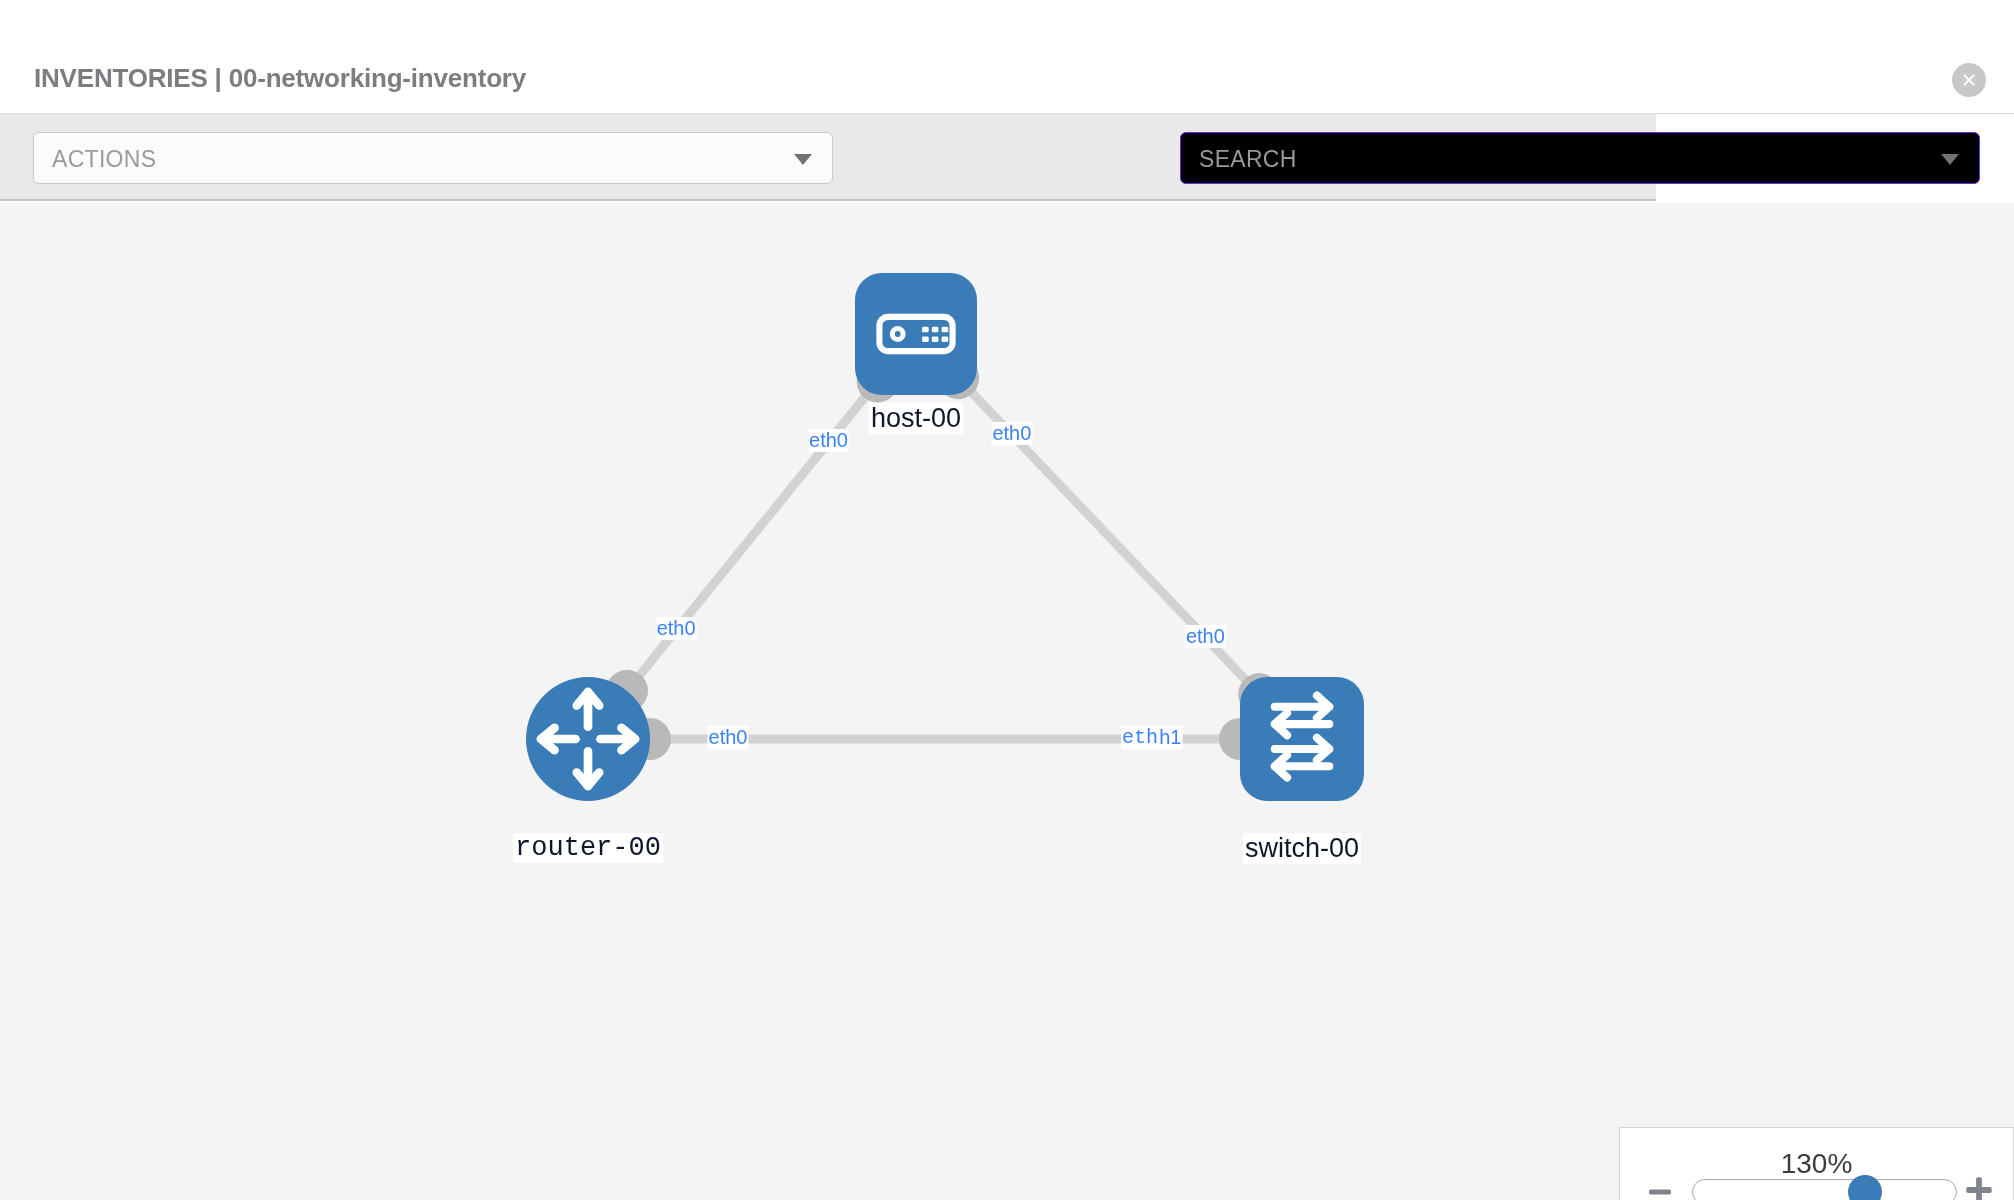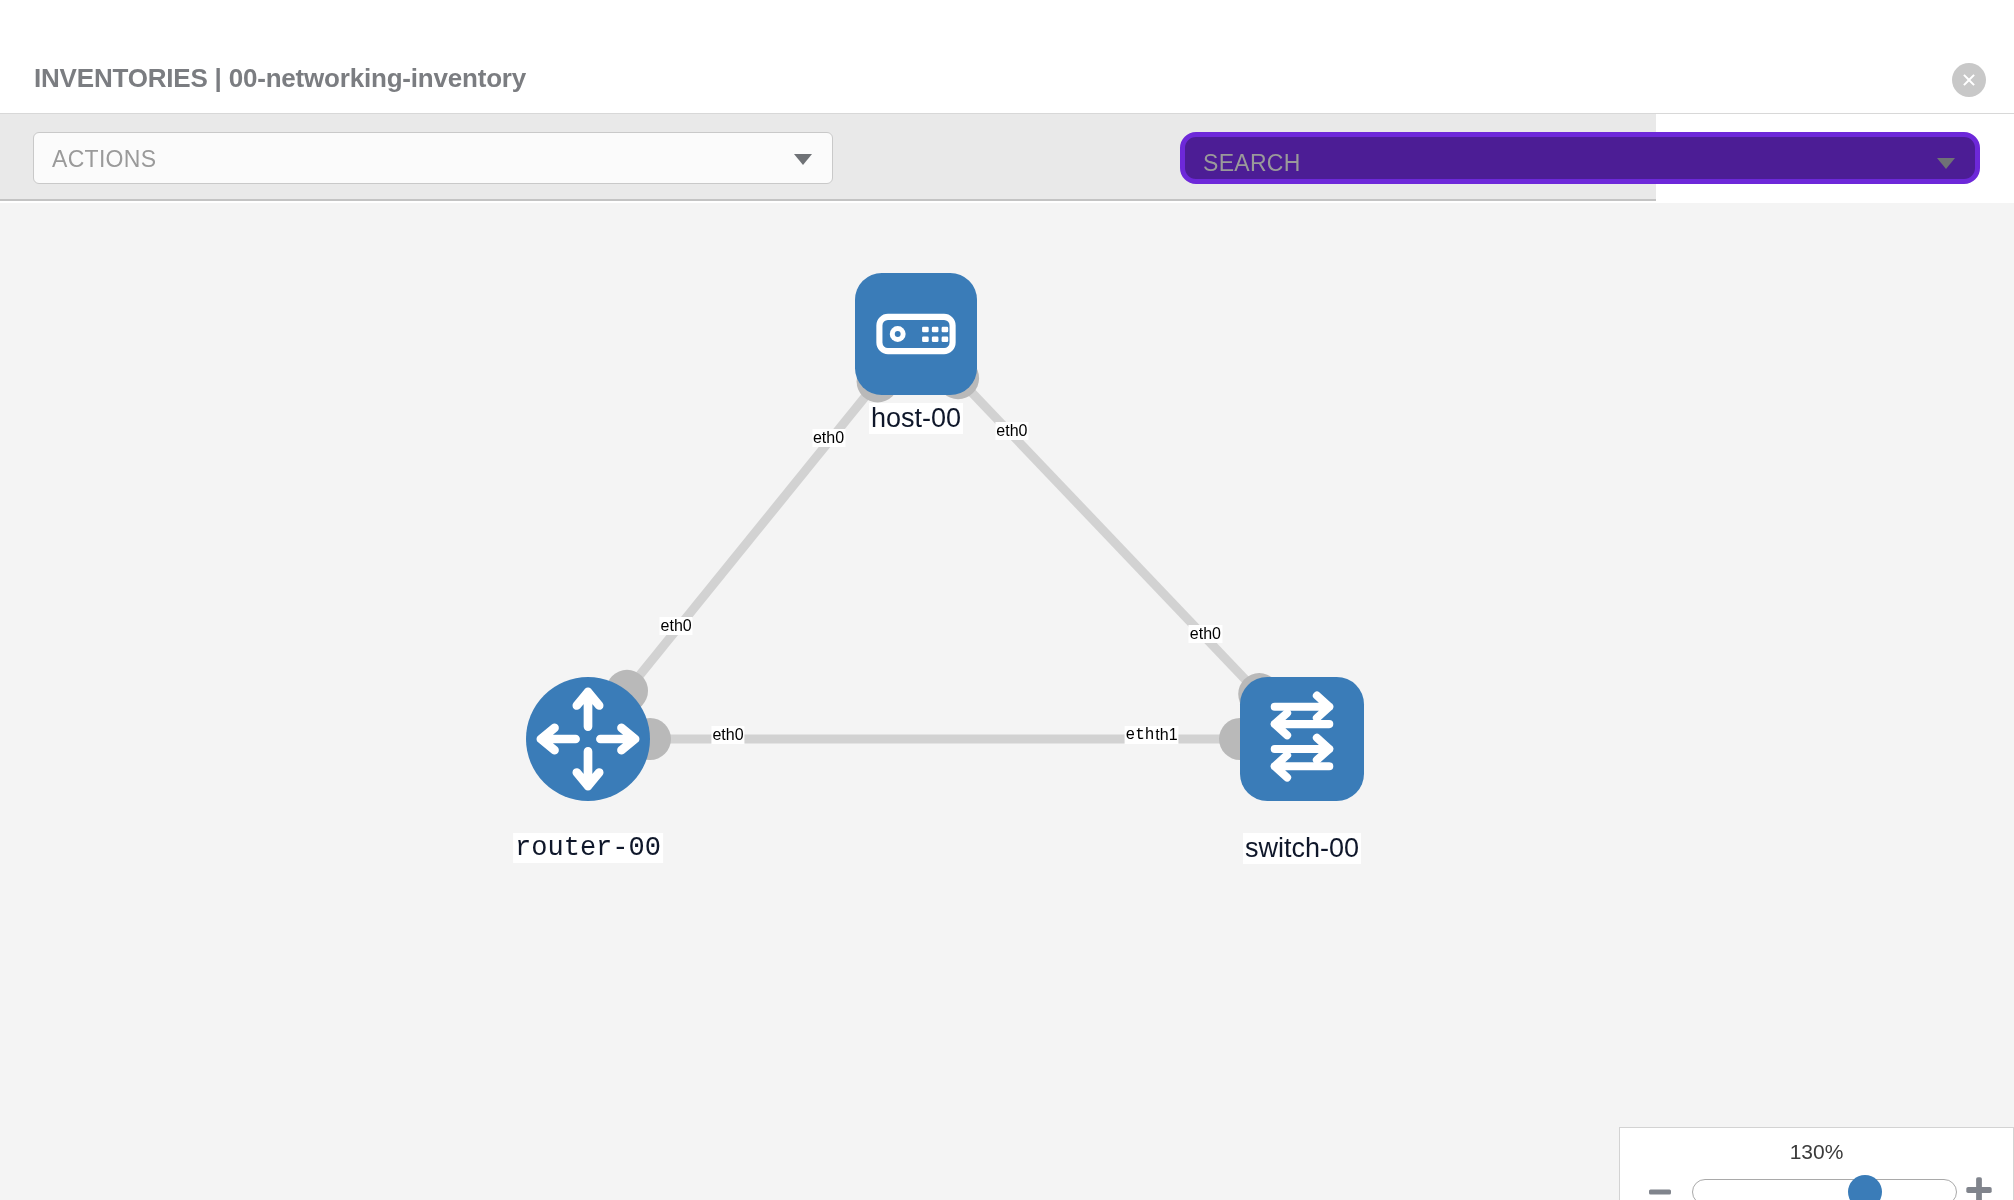--- a/index.html
+++ b/index.html
@@ -65,23 +65,23 @@
     width: 44px; height: 44px;
     display: flex; align-items: center; justify-content: center;
     cursor: pointer;
   }
   #wrench-btn { left: 1040px; }
   #key-btn    { left: 1110px; }
 
   .search-select {
     position: absolute; left: 1180px; top: 18px;
     width: 800px; height: 52px;
-    background: #4c1d95;
-    border: 5px solid #6d28d9;
-    border-radius: 16px;
+    background: #000000;
+    border: 1px solid #6d28d9;
+    border-radius: 6px;
   }
   .search-select .sel-label {
     position: absolute; left: 18px; top: 13px;
     font-size: 23px; color: #9a9a9a;
     letter-spacing: 0.3px;
   }
 
   
   .canvas {
     position: absolute; left: 0; top: 158px;
@@ -95,38 +95,38 @@
   .node-label {
     position: absolute;
     font-size: 27px; color: #0f172a;
     background: #ffffff;
     white-space: nowrap;
     padding: 0 2px;
     transform: translateX(-50%);
   }
   .edge-label {
     position: absolute;
-    font-size: 16px; color: #000000;
+    font-size: 20px; color: #3b82f6;
     background: #ffffff;
     white-space: nowrap;
     padding: 0 1px;
     transform: translateX(-50%);
   }
 
   
   .zoom-panel {
     position: absolute; left: 1619px; top: 1082px;
     width: 395px; height: 118px;
     background: #ffffff;
     border: 1px solid #d3d3d3;
   }
   .zoom-value {
-    position: absolute; left: 0; top: 12px; width: 100%;
+    position: absolute; left: 0; top: 20px; width: 100%;
     text-align: center;
-    font-size: 21px; color: #3b3b3b;
+    font-size: 28px; color: #3b3b3b;
   }
   .zoom-minus {
     position: absolute; left: 26px; top: 50px;
     width: 28px; height: 28px; cursor: pointer;
     display: flex; align-items: center; justify-content: center;
   }
   .zoom-plus {
     position: absolute; right: 18px; top: 46px;
     width: 32px; height: 32px; cursor: pointer;
     display: flex; align-items: center; justify-content: center;

